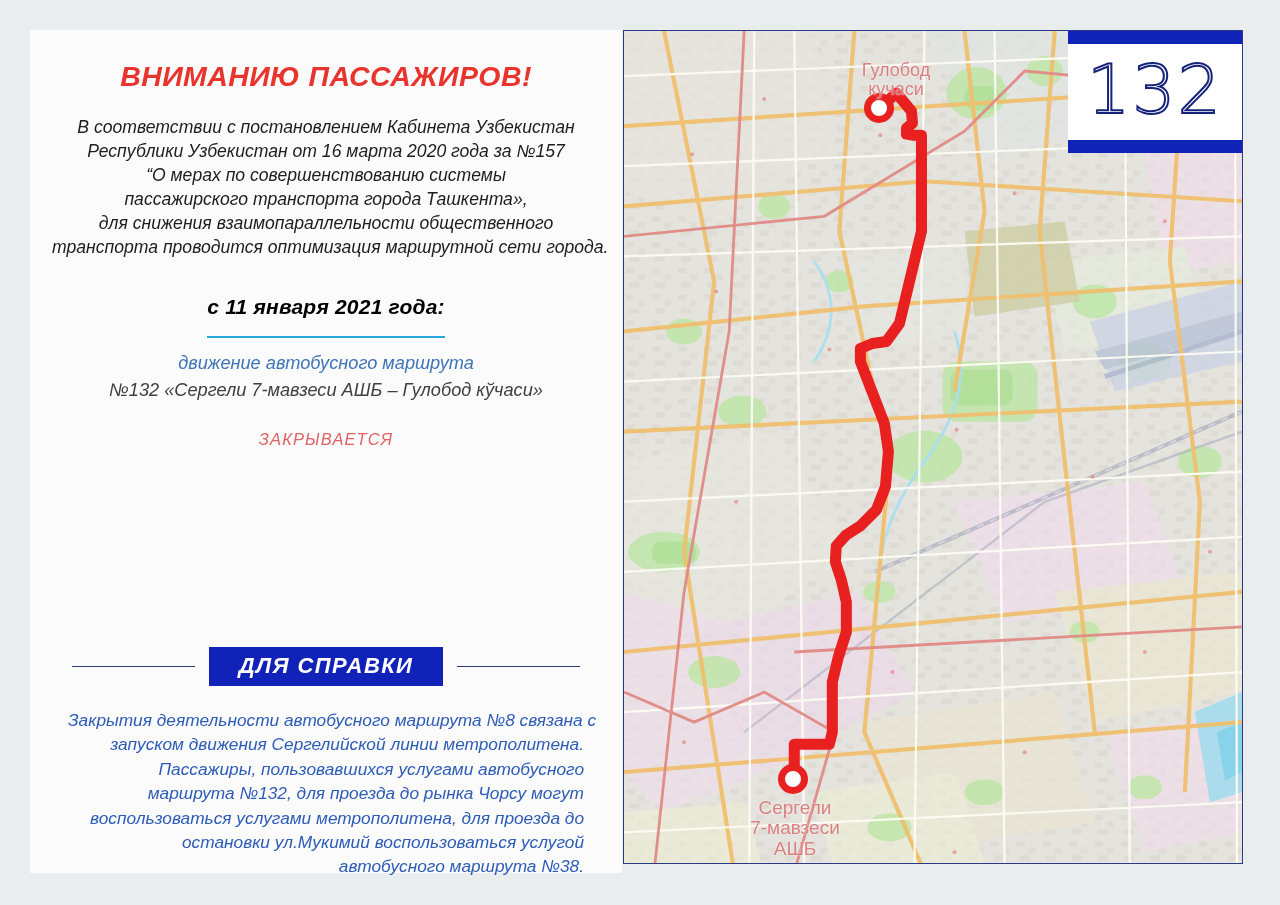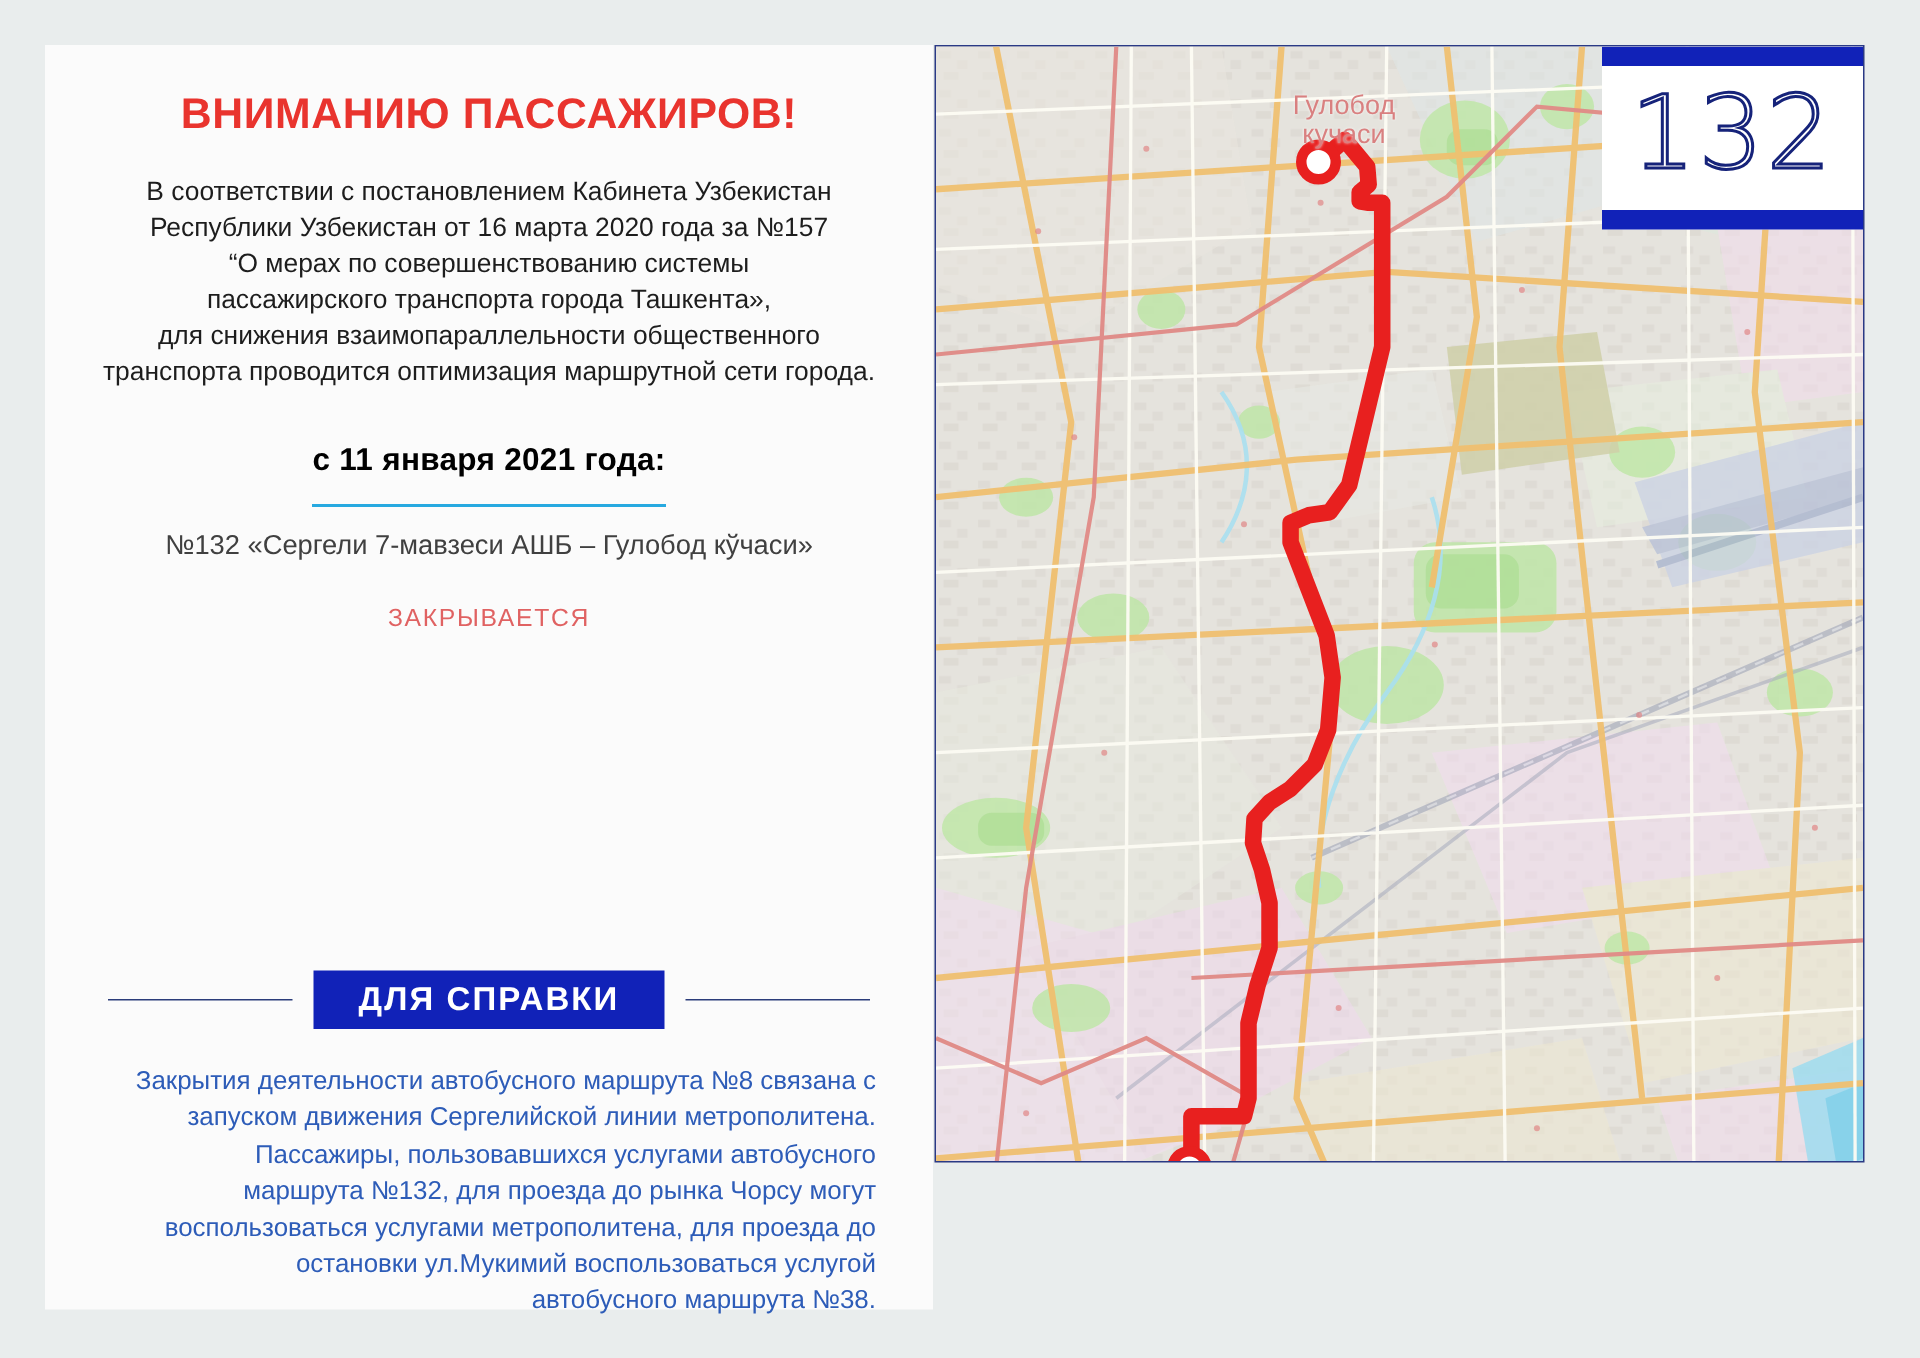--- a/index.html
+++ b/index.html
@@ -11,21 +11,21 @@
     position:relative;
   }
   
   .card{
     position:absolute;left:30px;top:30px;width:592px;height:843px;
     background:#fbfbfb;
   }
   
   .panel{
     position:absolute;left:0;top:0;width:592px;height:695px;
-    box-sizing:border-box;padding:0 14px;
+    box-sizing:border-box;padding:0 14px;font-style:italic;
   }
   .headline{
     text-align:center;
     color:#e9342e;
     font-size:28.5px;
     font-weight:bold;
     letter-spacing:.4px;
     margin-top:31px;
     line-height:1.1;
   }
@@ -97,21 +97,21 @@
     text-align:right;
     color:#2d5cb8;
     font-size:17.3px;
     line-height:1.41;
     padding:0 38px;box-sizing:border-box;
   }
   .footnote div{white-space:nowrap;}
 
   
   .mapframe{
-    position:absolute;left:623px;top:30px;width:620px;height:745px;
+    position:absolute;left:623px;top:30px;width:620px;height:834px;
     border:1.6px solid #2a3a86;
     box-sizing:border-box;
     overflow:hidden;
     background:#e9e5dc;
   }
   .badge132{
     position:absolute;right:0px;top:0px;
     width:174px;height:122px;
     background:#ffffff;
     box-sizing:border-box;
@@ -167,20 +167,21 @@
       <div>пассажирского транспорта города Ташкента»,</div>
       <div>для снижения взаимопараллельности общественного</div>
       <div>транспорта проводится оптимизация маршрутной сети города.</div>
     </div>
 
     <div class="datebar">
       <span>с 11 января 2021 года:</span>
     </div>
 
     <div class="routeblock">
+      <div class="rline1">движение автобусного маршрута</div>
       <div class="rline2">№132 «Сергели 7-мавзеси АШБ – Гулобод кўчаси»</div>
     </div>
 
     <div class="closing">ЗАКРЫВАЕТСЯ</div>
 
     <div class="refwrap">
       <div class="rule"></div>
       <div class="refbadge">ДЛЯ СПРАВКИ</div>
       <div class="rule"></div>
     </div>

